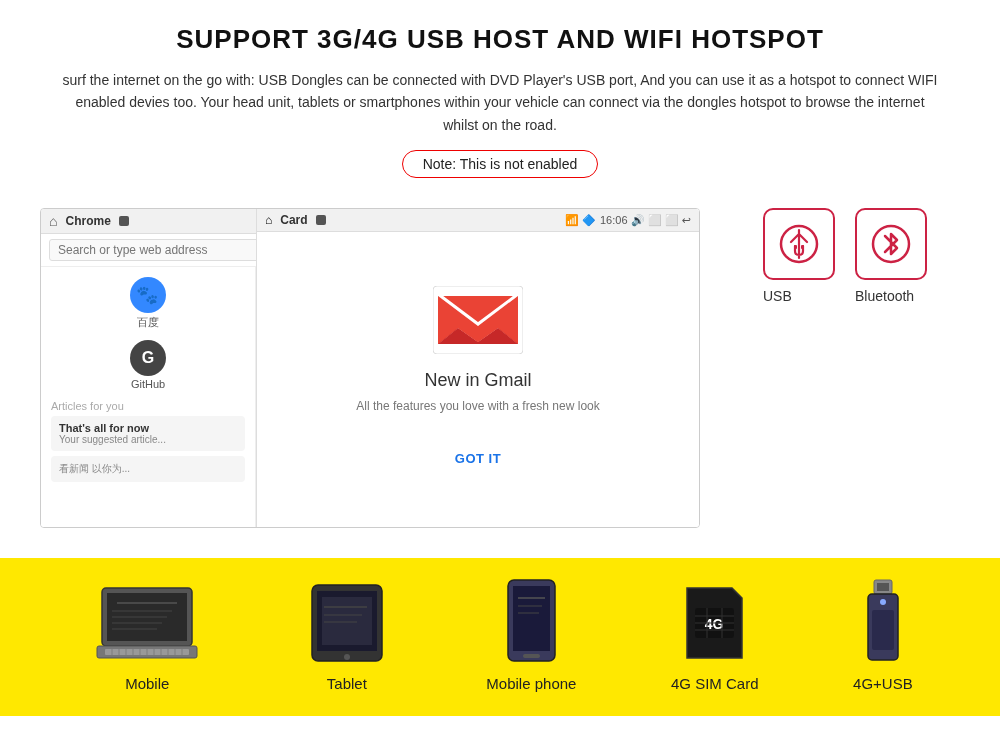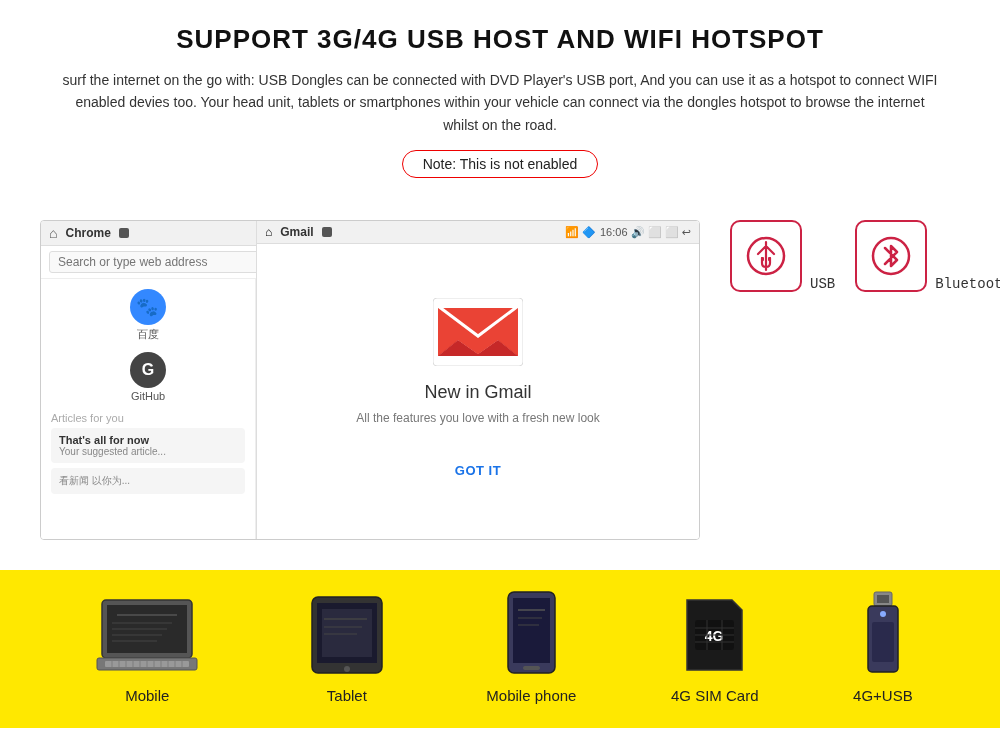--- a/index.html
+++ b/index.html
@@ -7,21 +7,21 @@
       width: 1000px;
       min-height: 729px;
       background: #fff;
       font-family: Arial, sans-serif;
       overflow-x: hidden;
     }
 
     
     .header-section {
       text-align: center;
-      padding: 24px 60px 24px;
+      padding: 24px 60px 12px;
     }
     .main-title {
       font-size: 26px;
       font-weight: 900;
       color: #111;
       letter-spacing: 1px;
       margin-bottom: 14px;
     }
     .description {
       font-size: 14px;
@@ -238,24 +238,23 @@
       flex: 1;
       gap: 10px;
     }
     .connectivity-icons {
       display: flex;
       gap: 20px;
       align-items: flex-end;
     }
     .conn-icon-item {
       display: flex;
-      flex-direction: row;
-      align-items: flex-end;
+      flex-direction: column;
+      align-items: flex-start;
       gap: 8px;
-      font-family: Liberation Mono, monospace;
     }
     .conn-icon-box {
       width: 72px;
       height: 72px;
       border: 2px solid #cc2244;
       border-radius: 10px;
       display: flex;
       align-items: center;
       justify-content: center;
     }
@@ -343,21 +342,21 @@
         </div>
         <div class="article-card">
           <div class="article-card-sub">看新闻 以你为...</div>
         </div>
       </div>
 
       <div class="gmail-overlay">
 
         <div class="gmail-bar">
           <span>⌂</span>
-          <span class="gmail-title">Gmail</span>
+          <span class="gmail-title">Card</span>
           <span style="width:10px;height:10px;background:#555;border-radius:2px;display:inline-block;"></span>
           <div class="gmail-status">
             <span>📶 🔷</span>
             <span>16:06</span>
             <span>🔊 ⬜ ⬜ ↩</span>
           </div>
         </div>
 
         <div class="gmail-content">
 

